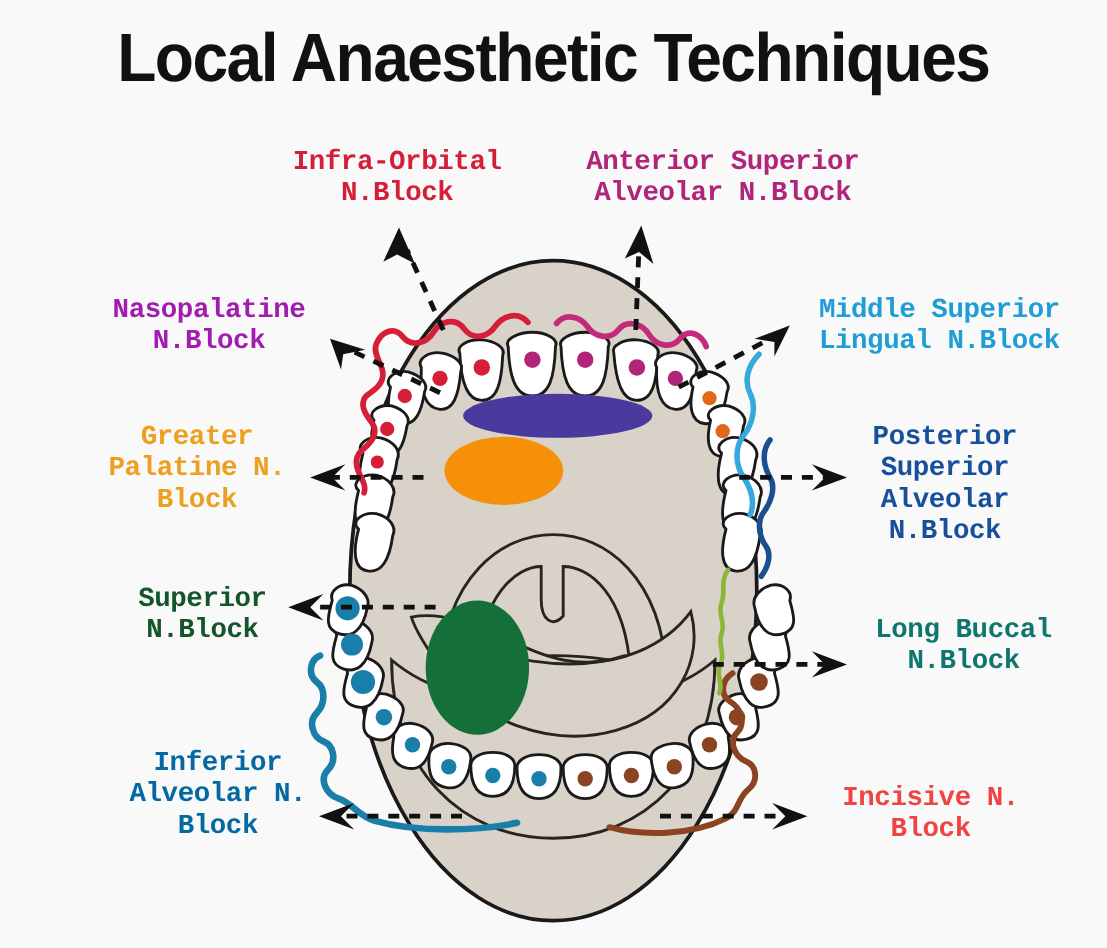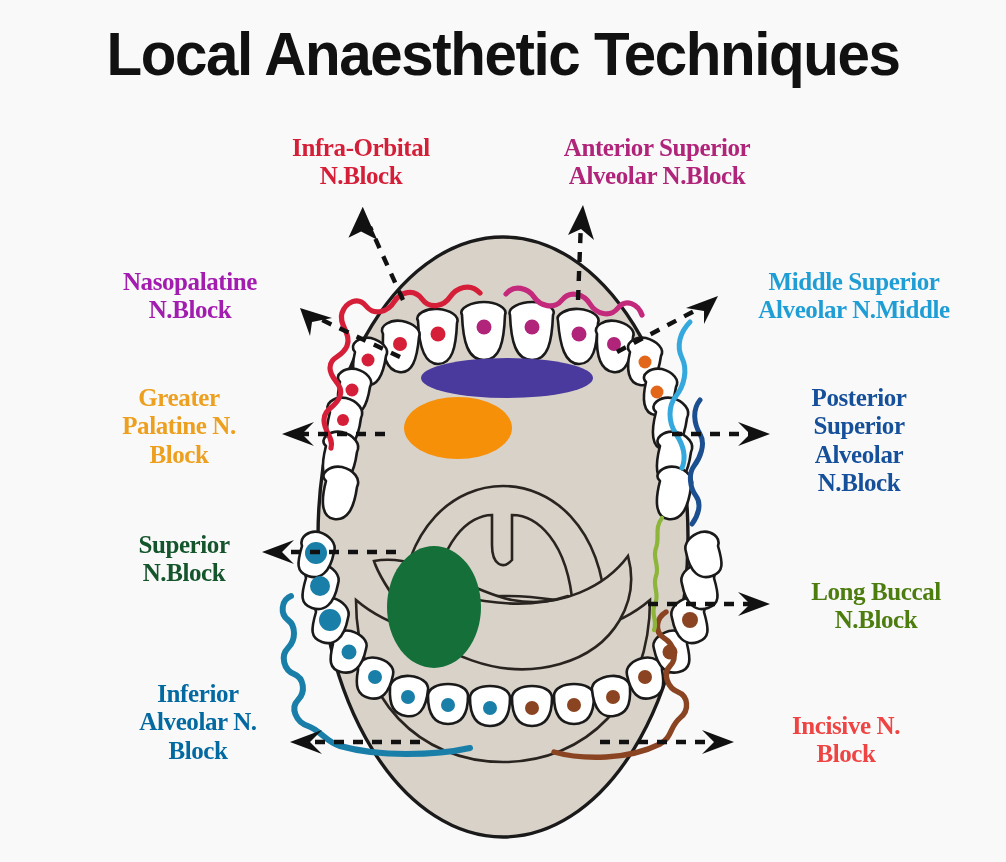--- a/index.html
+++ b/index.html
@@ -22,21 +22,21 @@
     font-family: "Liberation Sans", sans-serif;
     transform: scaleX(0.94);
   }
 
   .label {
     position: absolute;
     font-weight: 700;
     font-size: 25px;
     line-height: 1.13;
     letter-spacing: -0.4px;
-    font-family: Liberation Serif, serif;
+    font-family: Liberation Mono, monospace;
     white-space: pre-line;
   }
   .label.center { text-align: center; }
 
   #diagram { position: absolute; left: 0; top: 0; }
 </style>
 </head>
 <body>
 
 <div id="page">
@@ -242,35 +242,35 @@
   <div class="label center" style="left:243px; top:134px; width:236px; color:#d51f38;">Infra-Orbital
 N.Block</div>
 
   <div class="label center" style="left:506px; top:134px; width:302px; color:#b0247a;">Anterior Superior
 Alveolar N.Block</div>
 
   <div class="label center" style="left:68px; top:268px; width:244px; color:#a21caf;">Nasopalatine
 N.Block</div>
 
   <div class="label center" style="left:710px; top:268px; width:288px; color:#1f9ed6;">Middle Superior
-Alveolar N.Middle</div>
+Lingual N.Block</div>
 
   <div class="label center" style="left:78px; top:384px; width:202px; color:#eda01f;">Greater
 Palatine N.
 Block</div>
 
   <div class="label center" style="left:764px; top:384px; width:190px; color:#16509b;">Posterior
 Superior
 Alveolar
 N.Block</div>
 
   <div class="label center" style="left:96px; top:531px; width:176px; color:#14552c;">Superior
 N.Block</div>
 
-  <div class="label center" style="left:768px; top:578px; width:216px; color:#4d7c0f;">Long Buccal
+  <div class="label center" style="left:768px; top:559px; width:216px; color:#0f766e;">Long Buccal
 N.Block</div>
 
   <div class="label center" style="left:96px; top:680px; width:204px; color:#0369a1;">Inferior
 Alveolar N.
 Block</div>
 
   <div class="label center" style="left:746px; top:712px; width:200px; color:#ef4444;">Incisive N.
 Block</div>
 
 </div>

